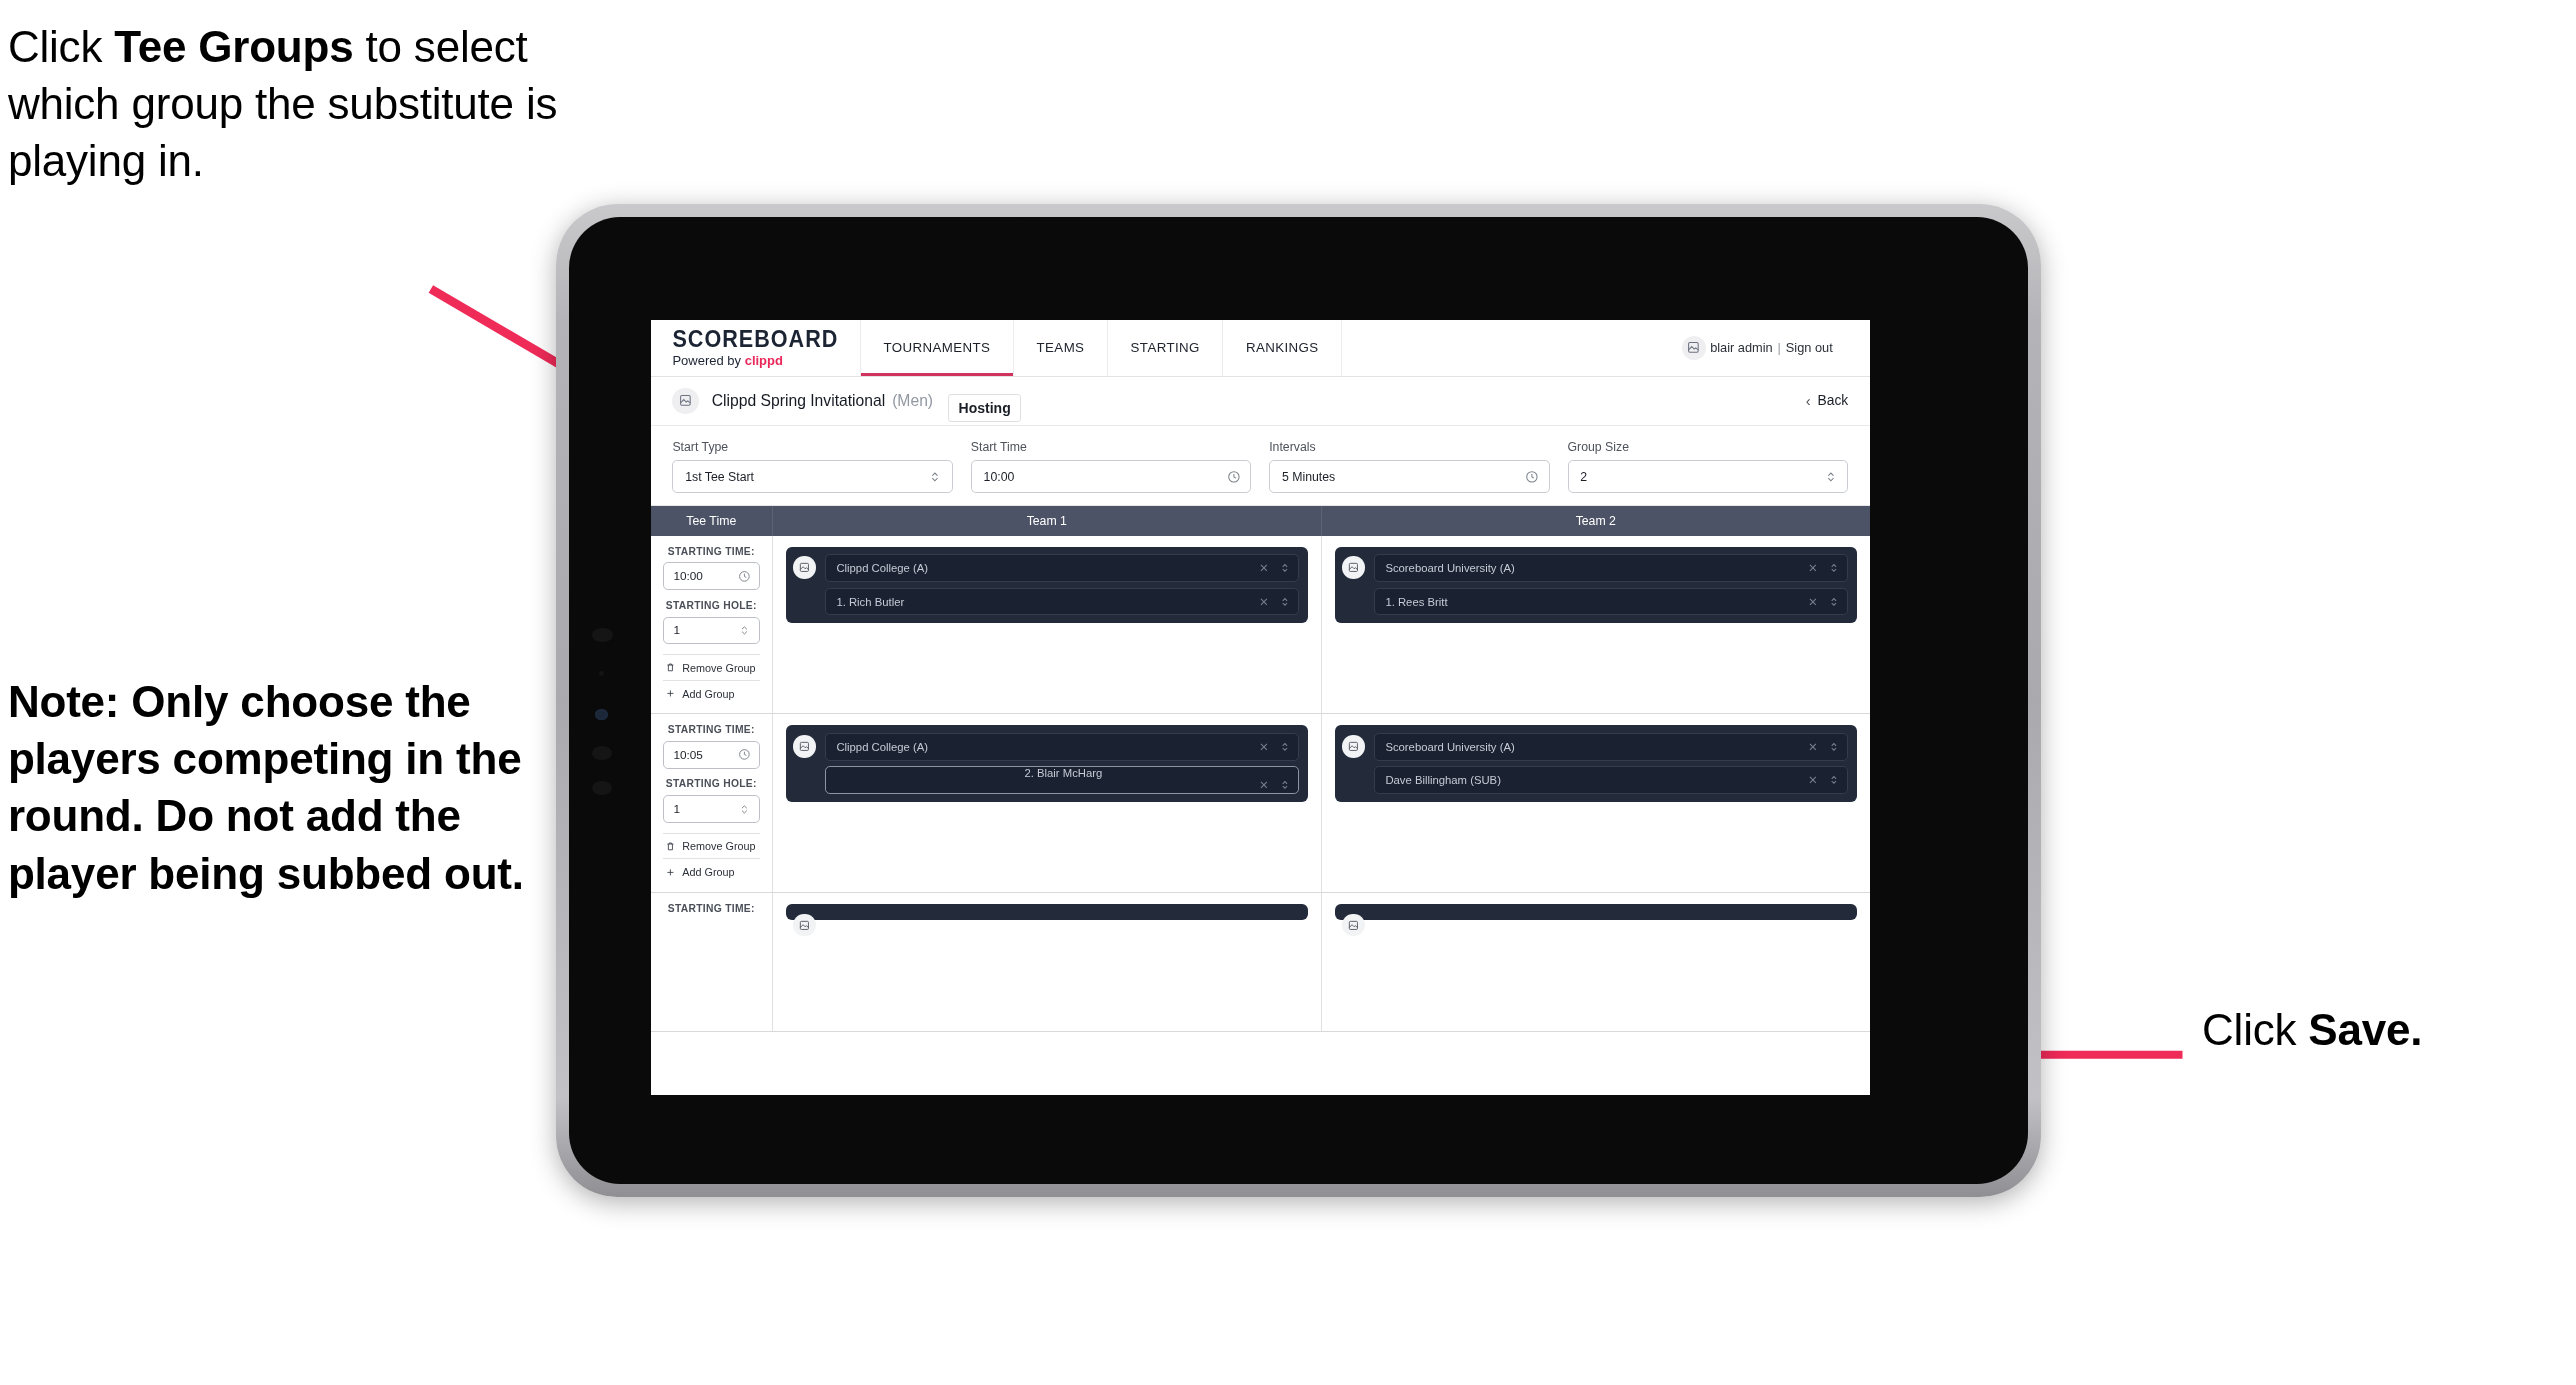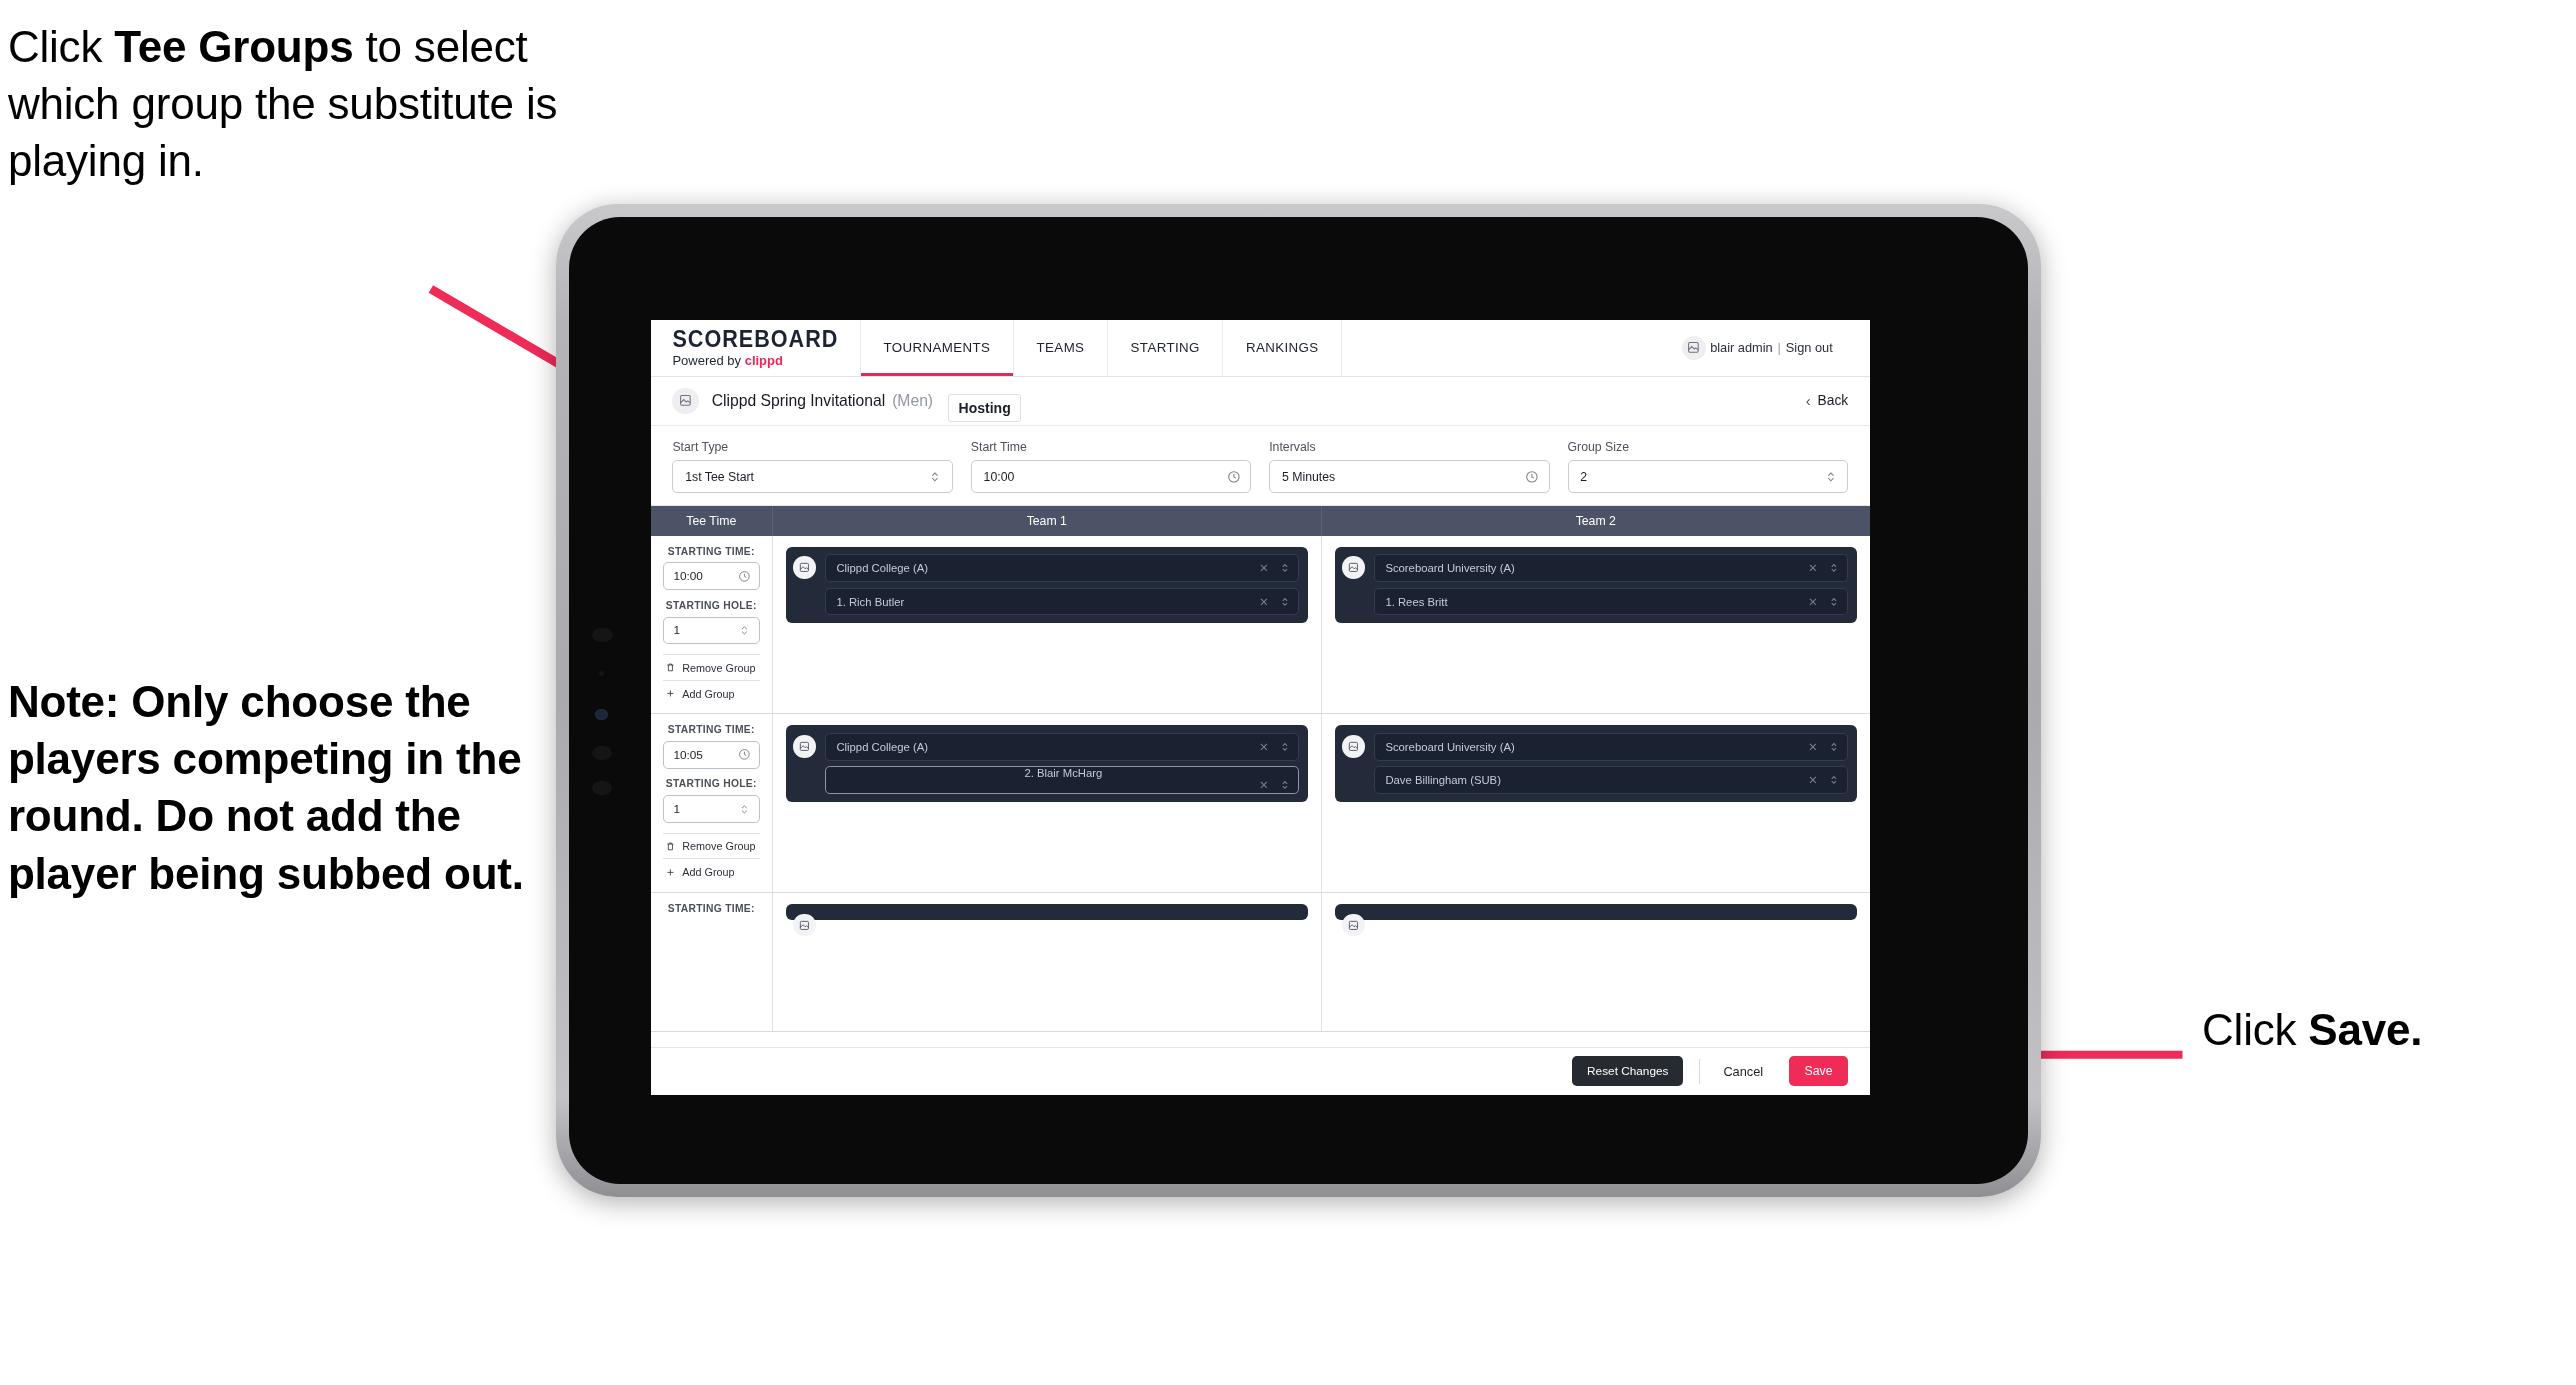--- a/index.html
+++ b/index.html
@@ -554,23 +554,17 @@
                       <path d="M2 11 L6 7 L9 10 L11 8.5 L14 11"></path>
                     </svg>
                 </div>
               </div>
             </div>
           </div>
 
         </div>
       </div>
 
-      <div id="footer">
-        <div id="reset-btn">Reset Changes</div>
-        <div class="vsep"></div>
-        <div id="cancel-btn">Cancel</div>
-        <div id="save-btn">Save</div>
-      </div>
 
     </div>
   </div>
 </div>
 
 
 </body></html>

